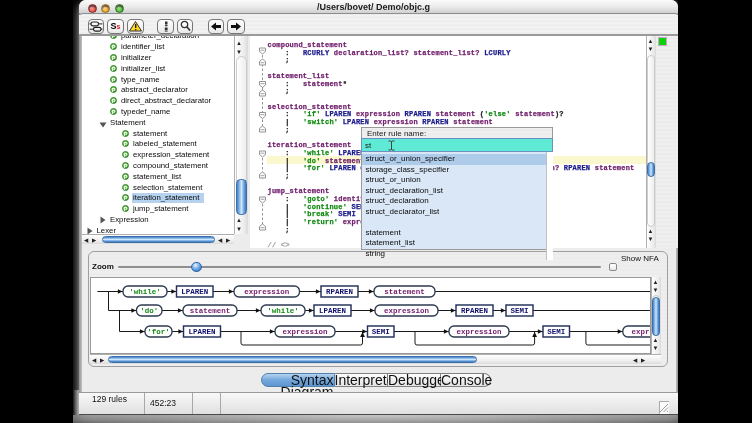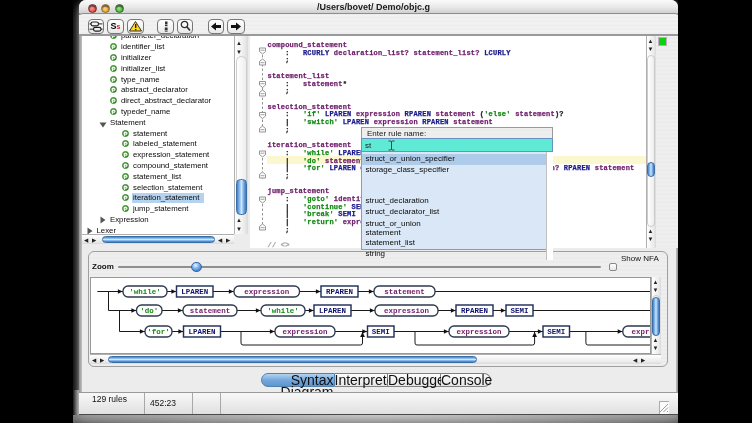--- a/index.html
+++ b/index.html
@@ -397,21 +397,22 @@
     <div id="popfield">
         <span style="position:absolute;left:3px;top:2px;font-size:8px;color:#1a1a1a;">st</span>
       <svg width="9" height="11" style="position:absolute;left:25px;top:1.5px;">
           <path d="M1.5 1 H4 M5 1 H7.5 M4.5 1 V10 M1.5 10 H4 M5 10 H7.5" stroke="#444" stroke-width="1" fill="none"></path>
         </svg>
     </div>
     <div id="poplist">
       <div class="abs" style="left:184px;top:0;width:7px;height:108px;background:#ffffff;border-left:1px solid #c0c0c0;"></div>
       <div class="prow" style="top:2.5px;width:184px;background:#aecbea;">struct_or_union_specifier</div>
       <div class="prow" style="top:13.05px;">storage_class_specifier</div>
-      <div class="prow" style="top:23.6px;margin-top:44px;">struct_or_union</div>
+      <div class="prow" style="top:23.6px;">struct_or_union</div>
+      <div class="prow" style="top:34.15px;">struct_declaration_list</div>
       <div class="prow" style="top:44.7px;">struct_declaration</div>
       <div class="prow" style="top:55.25px;">struct_declarator_list</div>
       <div class="prow" style="top:76.35px;">statement</div>
       <div class="prow" style="top:86.9px;">statement_list</div>
       <div class="prow" style="top:97.45px;">string</div>
     </div>
   </div>
 </div>
 <div class="abs" style="left:79px;top:413.5px;width:599px;height:1.5px;background:#4a4a4a;"></div>
 <div class="abs" style="left:73px;top:415px;width:605px;height:8px;background:radial-gradient(ellipse 95% 260% at 50% 0%,rgba(200,200,200,0.95),rgba(150,150,150,0.75) 55%,rgba(70,70,70,0.25) 90%,rgba(0,0,0,0));"></div>

